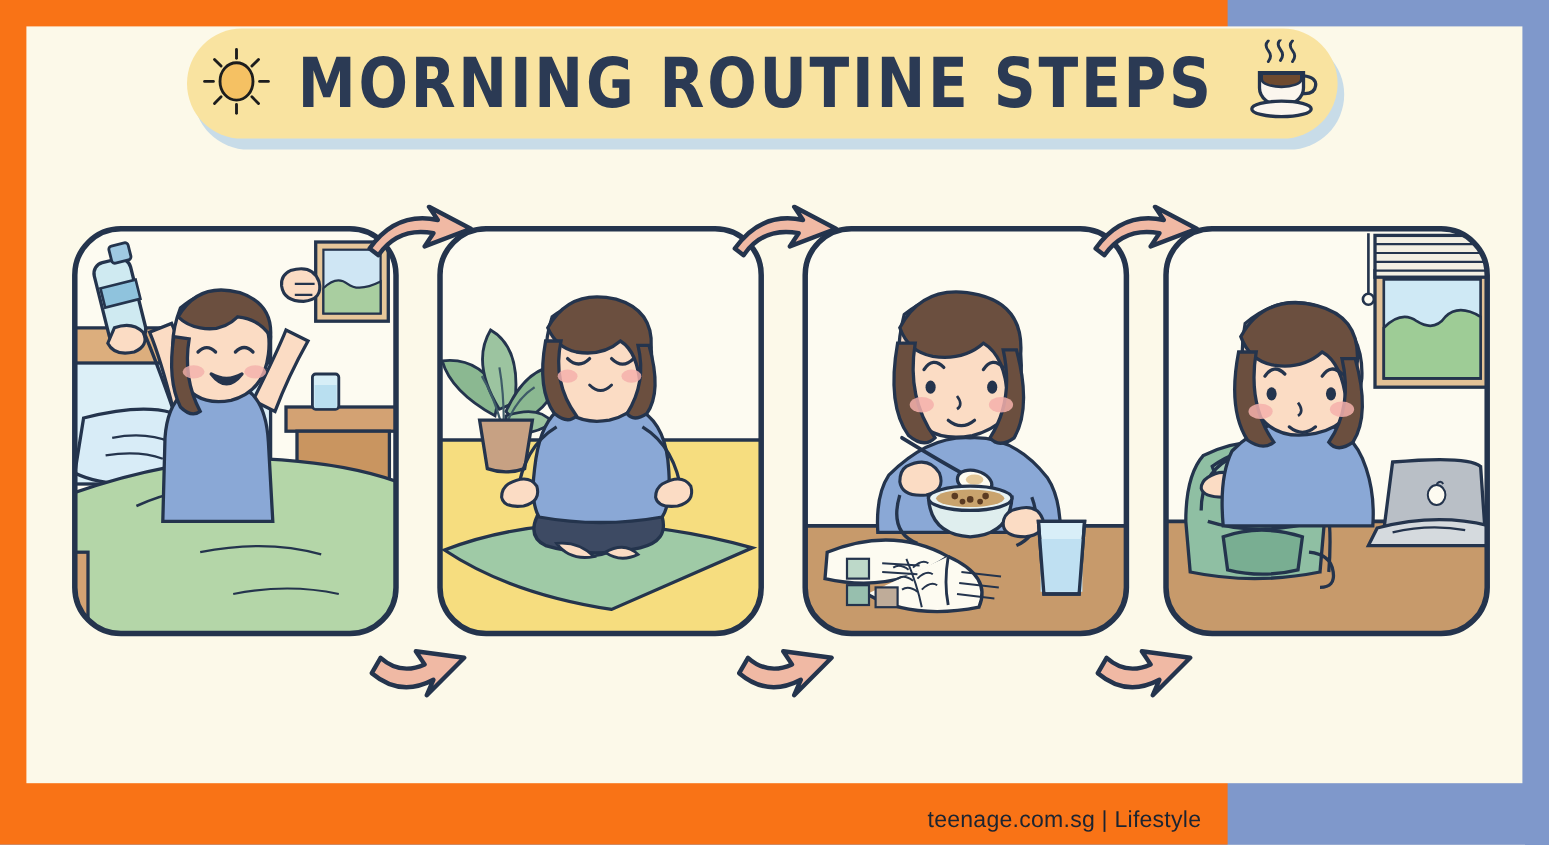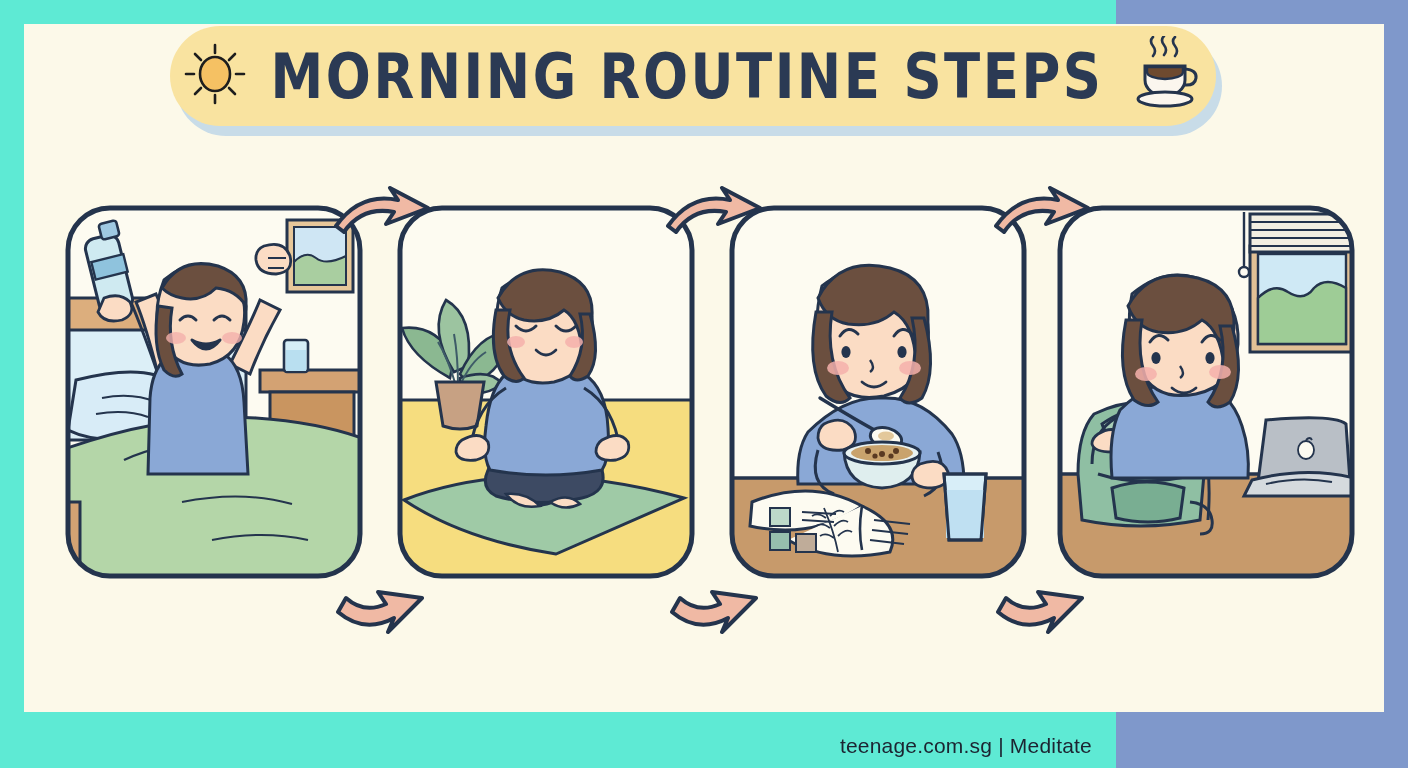--- a/index.html
+++ b/index.html
@@ -9,21 +9,21 @@
     height: 768px;
     overflow: hidden;
     background: #7f98cb;
     font-family: "Liberation Sans", sans-serif;
   }
 
   #infographic {
     position: relative;
     width: 1116px;
     height: 768px;
-    background: #5eead4;
+    background: #f97316;
   }
 
   
   .card {
     position: absolute;
     left: 24px;
     top: 24px;
     width: 1360px;
     height: 688px;
     background: #fcf9e9;
@@ -475,15 +475,15 @@
       <path d="M8 32 Q34 54 64 38 L58 52 L92 18 L48 12 L56 24 Q34 34 16 18 Z" fill="#f0b9a4" stroke="#24344d" stroke-width="4" stroke-linejoin="round"></path>
     </svg>
   </div>
   <div class="arrow arrow-bot-3">
     <svg viewBox="0 0 108 56">
       <path d="M8 32 Q34 54 64 38 L58 52 L92 18 L48 12 L56 24 Q34 34 16 18 Z" fill="#f0b9a4" stroke="#24344d" stroke-width="4" stroke-linejoin="round"></path>
     </svg>
   </div>
 
 
-  <div class="footer">teenage.com.sg | Meditate</div>
+  <div class="footer">teenage.com.sg | Lifestyle</div>
 
 </div>
 
 </body></html>

